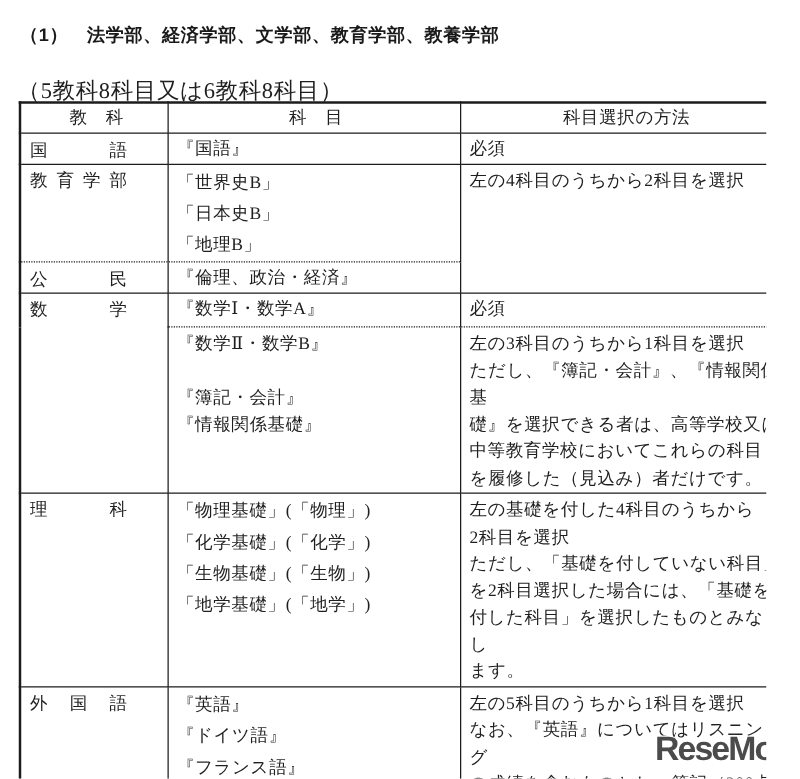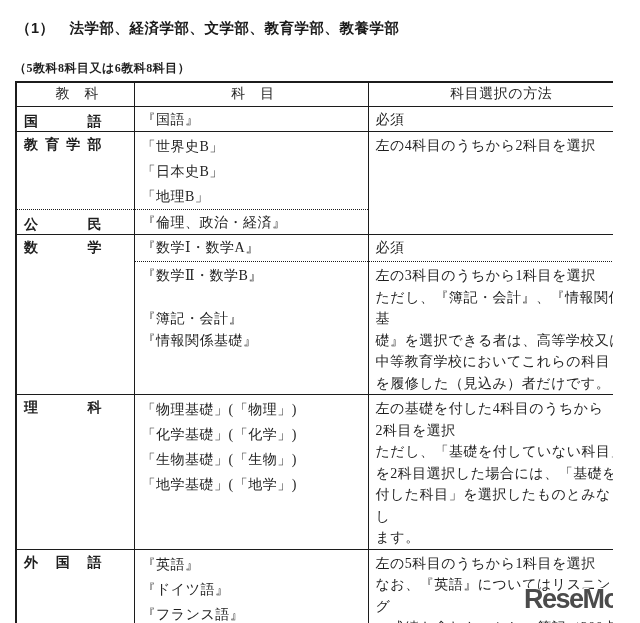--- a/index.html
+++ b/index.html
@@ -12,21 +12,21 @@
     font-family:"Liberation Serif","DejaVu Serif",serif;
   }
   .doc-title{
     position:absolute;left:16px;top:19px;
     font-family:"Liberation Sans","DejaVu Sans",sans-serif;
     font-weight:bold;font-size:14.5px;letter-spacing:0.5px;
     color:#1a1a1a;white-space:nowrap;
   }
   .doc-subtitle{
     position:absolute;left:14px;top:60px;
-    font-size:12px;letter-spacing:0.5px;color:#1f1f1f;white-space:nowrap;font-weight:bold;
+    font-size:18px;letter-spacing:0.5px;color:#1f1f1f;white-space:nowrap;
   }
   table.subjects{
     position:absolute;left:15px;top:81px;
     width:615px;table-layout:fixed;
     border-collapse:collapse;
     border:2px solid #1c1c1c;
     font-size:14px;letter-spacing:0.5px;color:#1f1f1f;
   }
   .subjects th,.subjects td{
     border-left:1px solid #1c1c1c;
@@ -47,21 +47,20 @@
   .r-chireki{height:68px;}
   .r-komin{height:24px;}
   .r-sugaku1{height:27px;}
   .r-sugaku2{height:107px;}
   .r-rika{height:129px;}
   .r-gaikokugo{height:124px;}
   .area-label{
     display:inline-block;width:78px;
     text-align:justify;text-align-last:justify;
     margin-top:2px;
-    font-weight:bold;
   }
   td.list{white-space:pre-line;line-height:25px;}
   td.method{white-space:pre-line;line-height:21.5px;padding-top:3px;}
   .r-sugaku2 td.list{line-height:21.5px;padding-top:3px;}
   td.single{line-height:19px;padding-top:3px;white-space:nowrap;}
   
   .logo{
     position:absolute;left:524px;top:584px;
     font-family:"Liberation Sans","DejaVu Sans",sans-serif;
     white-space:nowrap;

